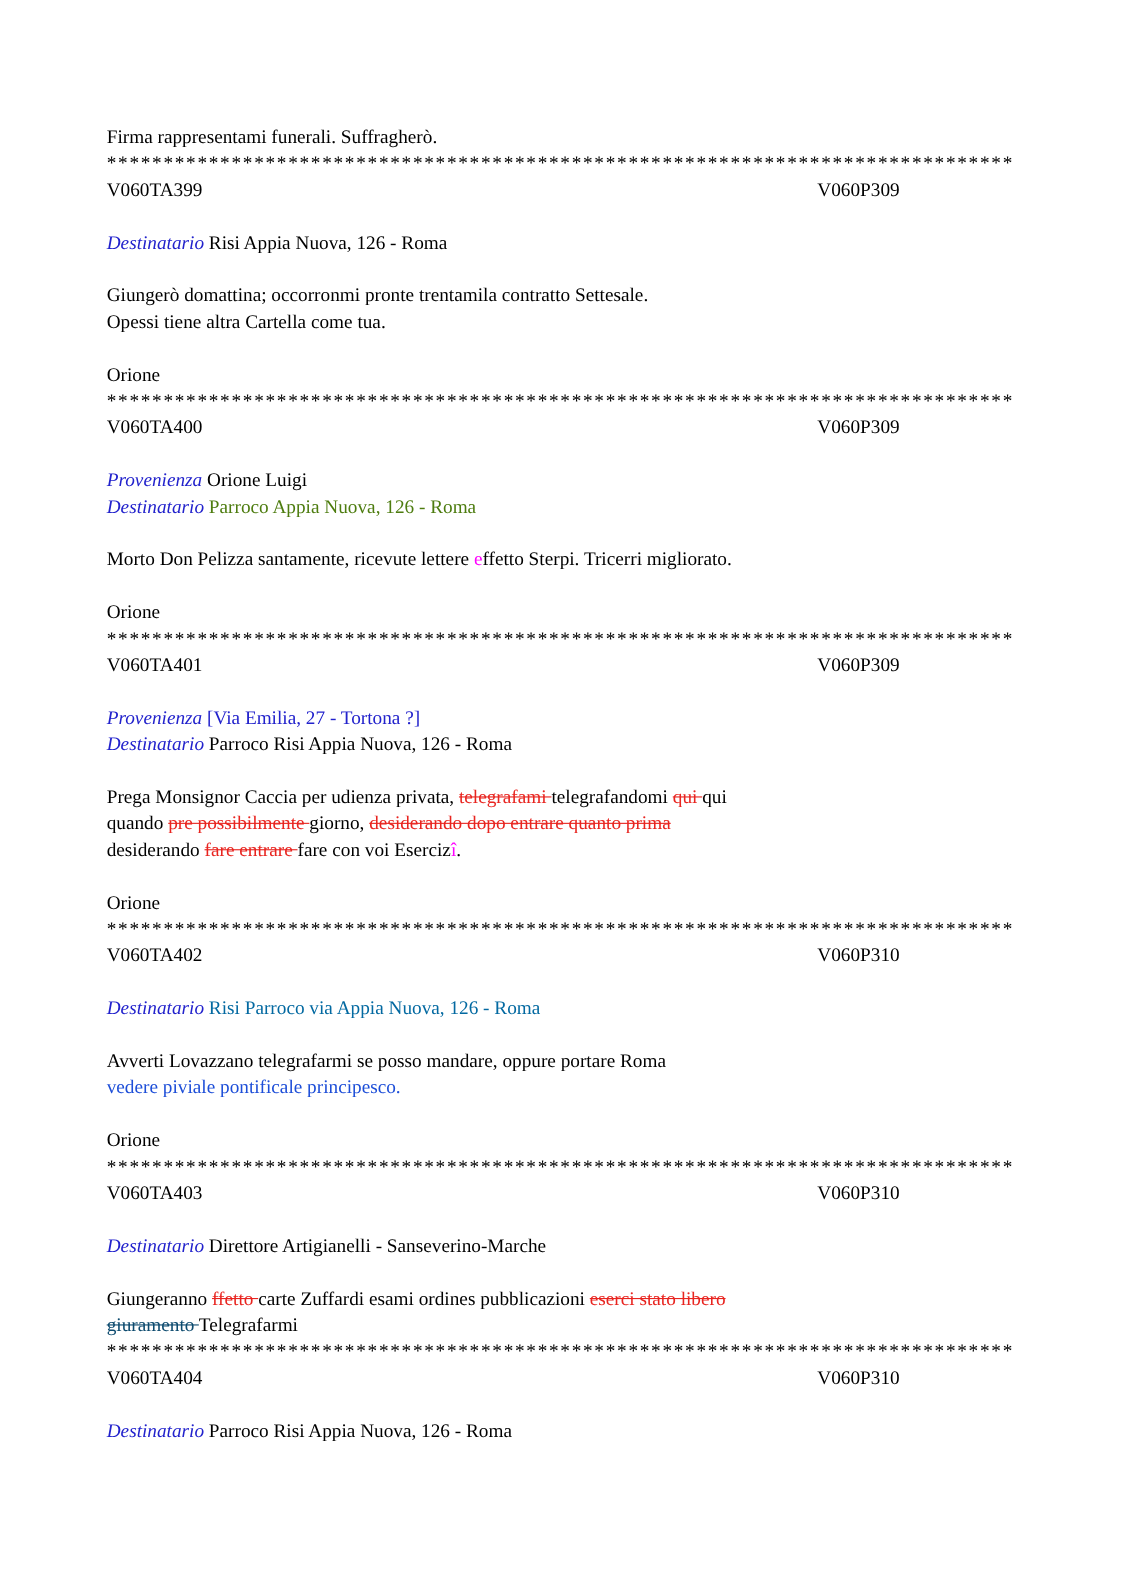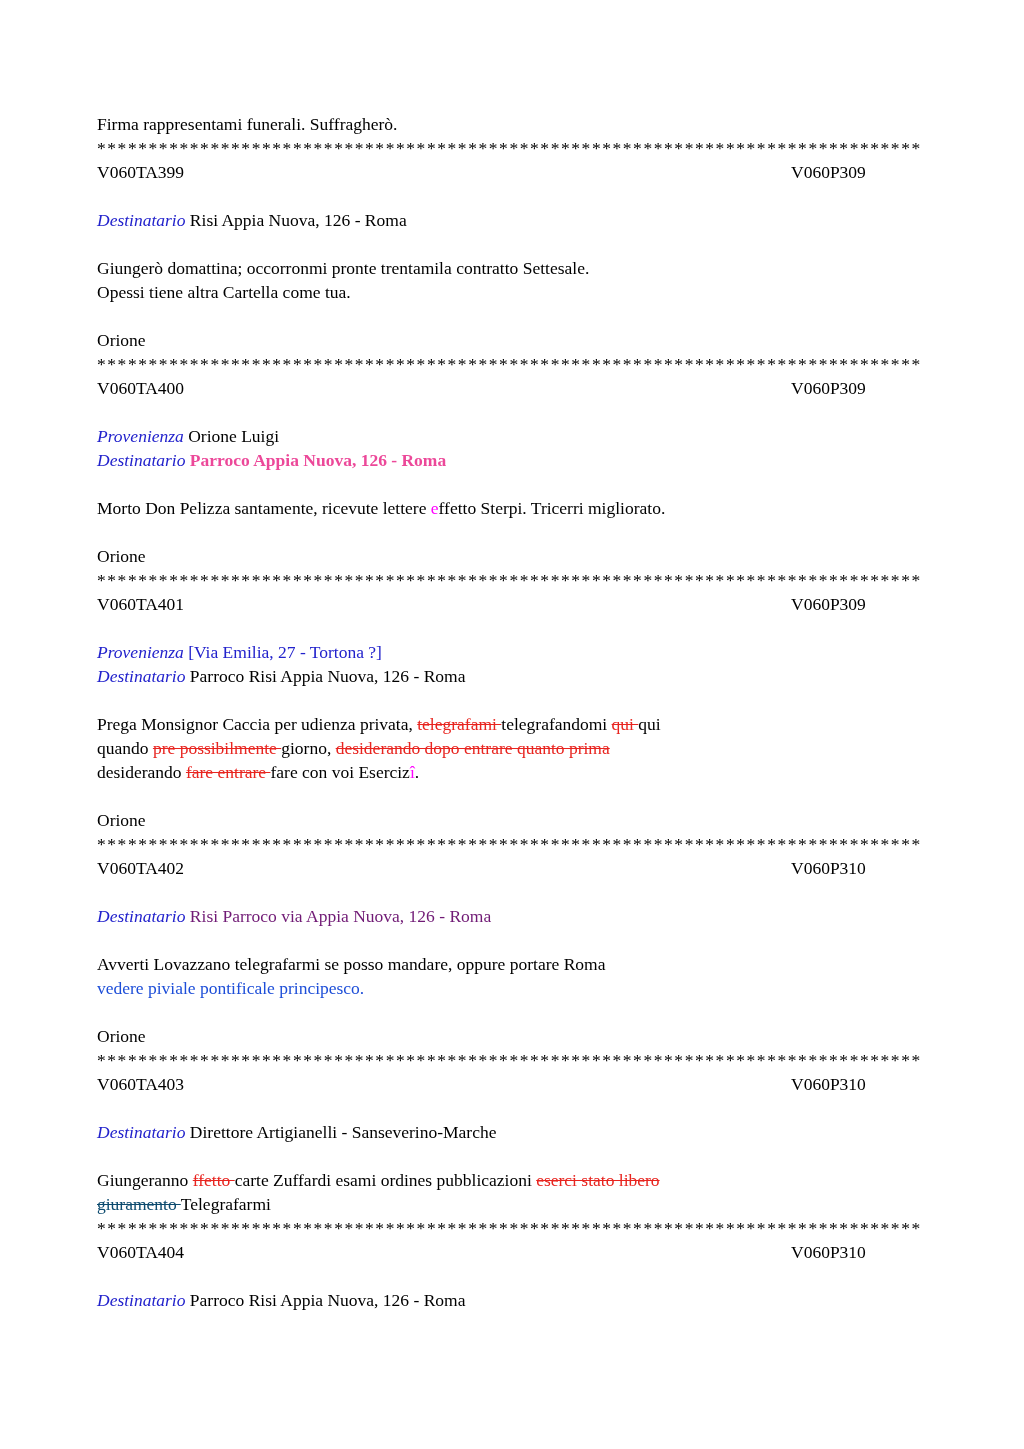--- a/index.html
+++ b/index.html
@@ -31,21 +31,21 @@
     white-space: pre;
     color: #000000;
   }
   .line.sep {
     letter-spacing: 1.56px;
     width: 826px;
     overflow: hidden;
   }
   .id-right {
     position: absolute;
-    left: 694px;
+    left: 646px;
     top: 0;
   }
   .run-label { font-style: italic; }
   .run-strike { text-decoration: line-through; }
 </style>
 </head>
 <body>
 
 <div class="page">
   <div class="doc" id="doc">
@@ -56,40 +56,40 @@
       <div class="line text"><span class="run-label" style="color: rgb(34, 34, 204);">Destinatario</span><span class="run-plain" style="color: rgb(0, 0, 0);"> Risi Appia Nuova, 126 - Roma</span></div>
       <div class="line blank"></div>
       <div class="line text"><span class="run-plain" style="color: rgb(0, 0, 0);">Giungerò domattina; occorronmi pronte trentamila contratto Settesale.</span></div>
       <div class="line text"><span class="run-plain" style="color: rgb(0, 0, 0);">Opessi tiene altra Cartella come tua.</span></div>
       <div class="line blank"></div>
       <div class="line text"><span class="run-plain" style="color: rgb(0, 0, 0);">Orione</span></div>
       <div class="line sep">********************************************************************************</div>
       <div class="line header"><span class="id-left">V060TA400</span><span class="id-right">V060P309</span></div>
       <div class="line blank"></div>
       <div class="line text"><span class="run-label" style="color: rgb(34, 34, 204);">Provenienza</span><span class="run-plain" style="color: rgb(0, 0, 0);"> Orione Luigi</span></div>
-      <div class="line text"><span class="run-label" style="color: rgb(34, 34, 204);">Destinatario</span><span class="run-plain" style="color: #ec4899; font-weight: bold;"> Parroco Appia Nuova, 126 - Roma</span></div>
+      <div class="line text"><span class="run-label" style="color: rgb(34, 34, 204);">Destinatario</span><span class="run-plain" style="color: #4d7c0f;"> Parroco Appia Nuova, 126 - Roma</span></div>
       <div class="line blank"></div>
       <div class="line text"><span class="run-plain" style="color: rgb(0, 0, 0);">Morto Don Pelizza santamente, ricevute lettere </span><span class="run-magenta" style="color: rgb(255, 0, 255);">e</span><span class="run-plain" style="color: rgb(0, 0, 0);">ffetto Sterpi. Tricerri migliorato.</span></div>
       <div class="line blank"></div>
       <div class="line text"><span class="run-plain" style="color: rgb(0, 0, 0);">Orione</span></div>
       <div class="line sep">********************************************************************************</div>
       <div class="line header"><span class="id-left">V060TA401</span><span class="id-right">V060P309</span></div>
       <div class="line blank"></div>
       <div class="line text"><span class="run-label" style="color: rgb(34, 34, 204);">Provenienza</span><span class="run-plain" style="color: rgb(0, 0, 0);"> </span><span class="run-blue" style="color: rgb(34, 34, 204);">[Via Emilia, 27 - Tortona ?]</span></div>
       <div class="line text"><span class="run-label" style="color: rgb(34, 34, 204);">Destinatario</span><span class="run-plain" style="color: rgb(0, 0, 0);"> Parroco Risi Appia Nuova, 126 - Roma</span></div>
       <div class="line blank"></div>
       <div class="line text"><span class="run-plain" style="color: rgb(0, 0, 0);">Prega Monsignor Caccia per udienza privata, </span><span class="run-strike" style="color: rgb(232, 36, 31);">telegrafami </span><span class="run-plain" style="color: rgb(0, 0, 0);">telegrafandomi </span><span class="run-strike" style="color: rgb(232, 36, 31);">qui </span><span class="run-plain" style="color: rgb(0, 0, 0);">qui</span></div>
       <div class="line text"><span class="run-plain" style="color: rgb(0, 0, 0);">quando </span><span class="run-strike" style="color: rgb(232, 36, 31);">pre possibilmente </span><span class="run-plain" style="color: rgb(0, 0, 0);">giorno, </span><span class="run-strike" style="color: rgb(232, 36, 31);">desiderando dopo entrare quanto prima</span></div>
       <div class="line text"><span class="run-plain" style="color: rgb(0, 0, 0);">desiderando </span><span class="run-strike" style="color: rgb(232, 36, 31);">fare entrare </span><span class="run-plain" style="color: rgb(0, 0, 0);">fare con voi Eserciz</span><span class="run-magenta" style="color: rgb(255, 0, 255);">î</span><span class="run-plain" style="color: rgb(0, 0, 0);">.</span></div>
       <div class="line blank"></div>
       <div class="line text"><span class="run-plain" style="color: rgb(0, 0, 0);">Orione</span></div>
       <div class="line sep">********************************************************************************</div>
       <div class="line header"><span class="id-left">V060TA402</span><span class="id-right">V060P310</span></div>
       <div class="line blank"></div>
-      <div class="line text"><span class="run-label" style="color: rgb(34, 34, 204);">Destinatario</span><span class="run-plain" style="color: #701a75;"> Risi Parroco via Appia Nuova, 126 - Roma</span></div>
+      <div class="line text"><span class="run-label" style="color: rgb(34, 34, 204);">Destinatario</span><span class="run-plain" style="color: #0369a1;"> Risi Parroco via Appia Nuova, 126 - Roma</span></div>
       <div class="line blank"></div>
       <div class="line text"><span class="run-plain" style="color: rgb(0, 0, 0);">Avverti Lovazzano telegrafarmi se posso mandare, oppure portare Roma</span></div>
       <div class="line text"><span class="run-plain" style="color: #1d4ed8;">vedere piviale pontificale principesco.</span></div>
       <div class="line blank"></div>
       <div class="line text"><span class="run-plain" style="color: rgb(0, 0, 0);">Orione</span></div>
       <div class="line sep">********************************************************************************</div>
       <div class="line header"><span class="id-left">V060TA403</span><span class="id-right">V060P310</span></div>
       <div class="line blank"></div>
       <div class="line text"><span class="run-label" style="color: rgb(34, 34, 204);">Destinatario</span><span class="run-plain" style="color: rgb(0, 0, 0);"> Direttore Artigianelli - Sanseverino-Marche</span></div>
       <div class="line blank"></div>

